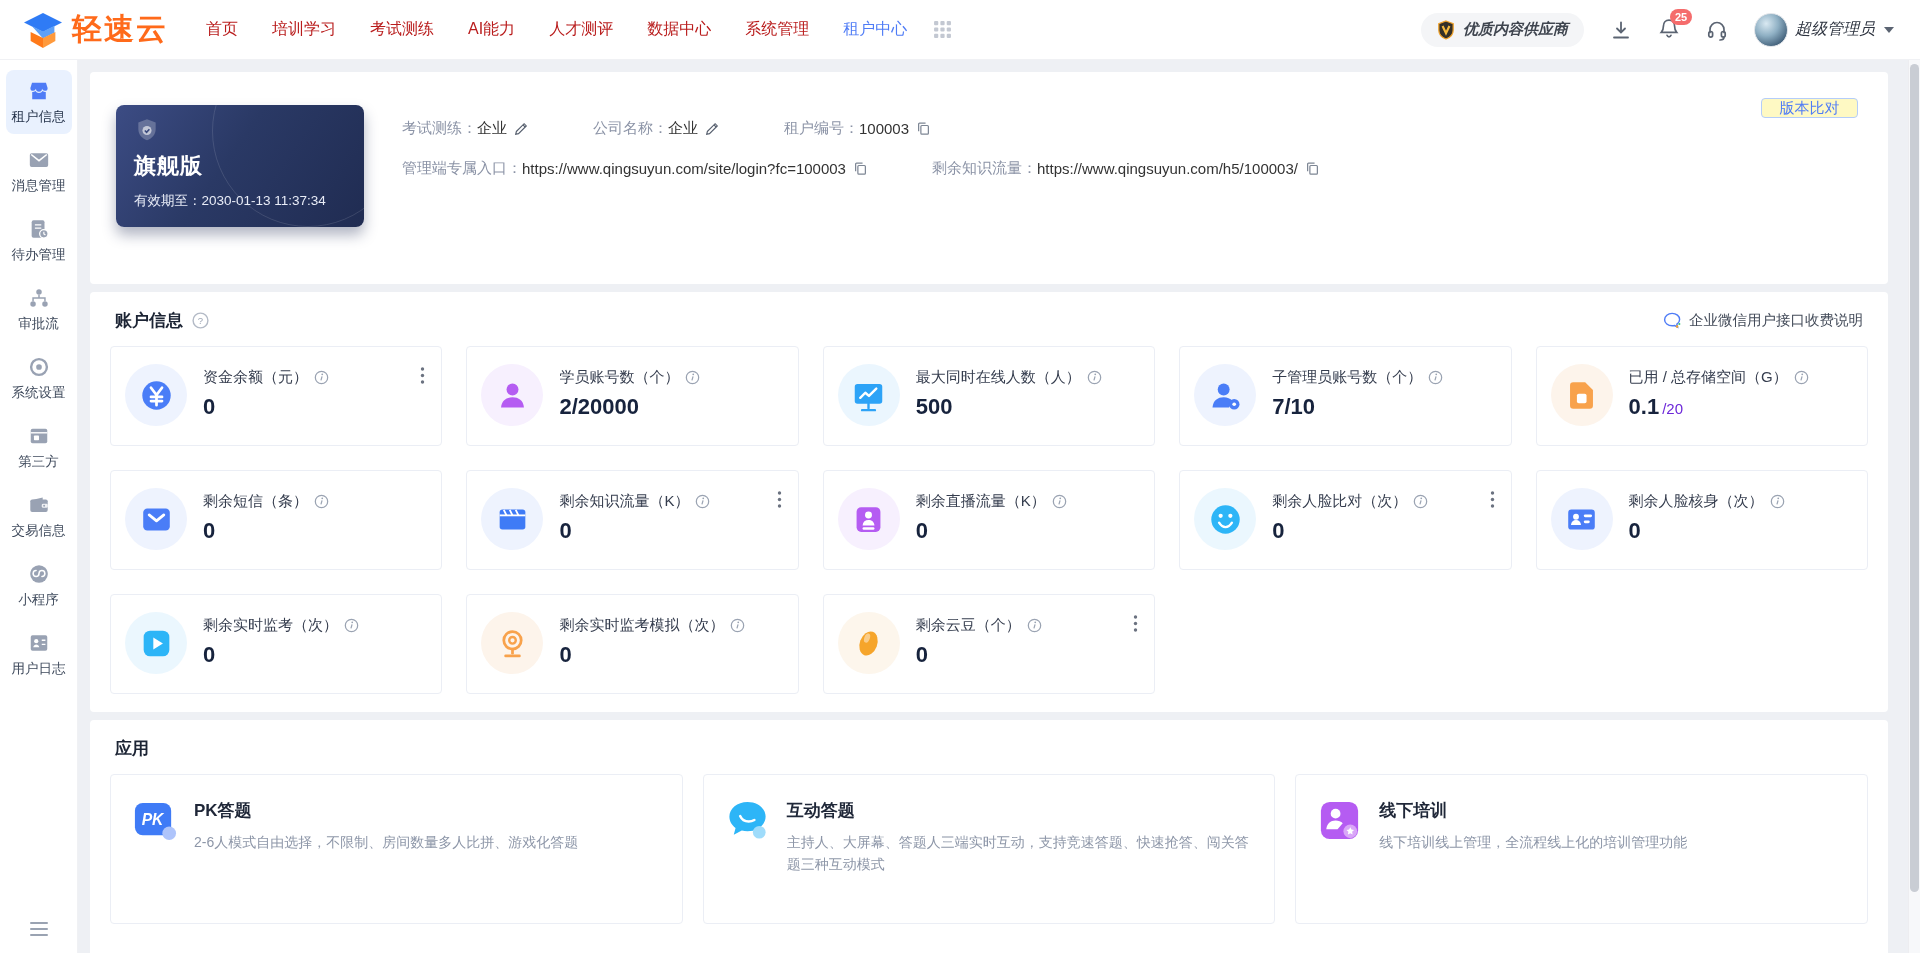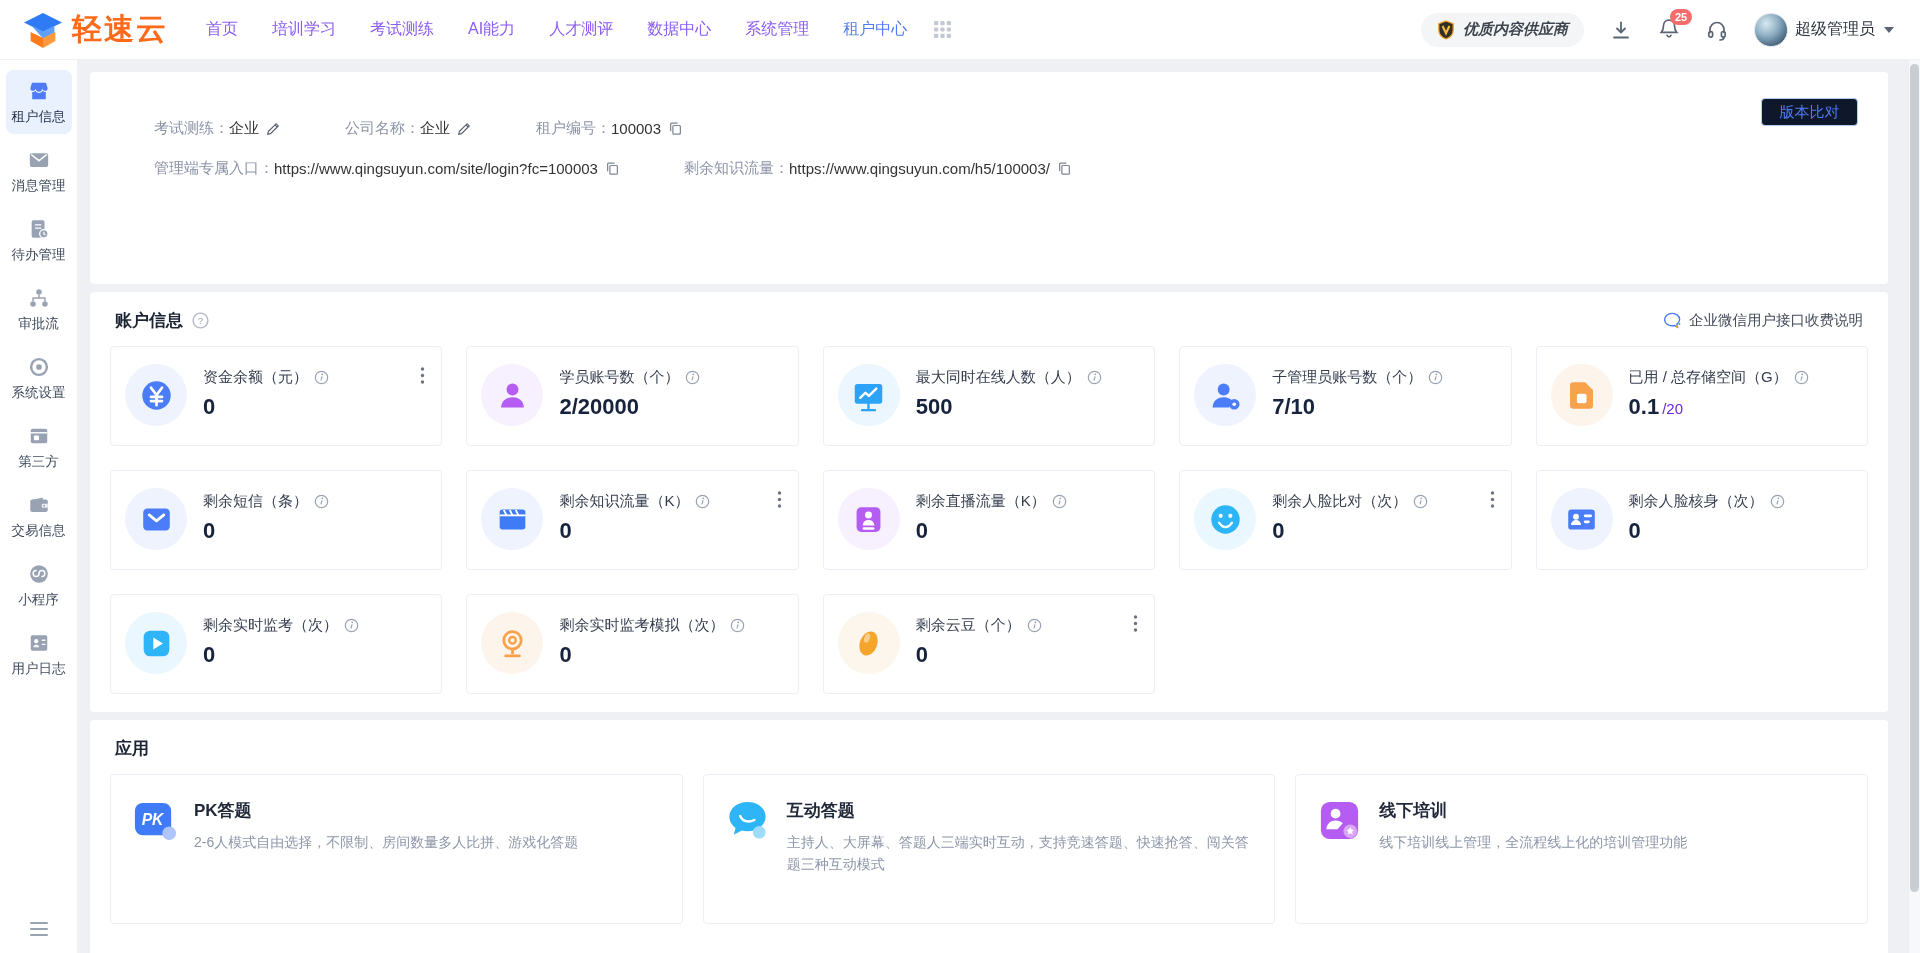--- a/index.html
+++ b/index.html
@@ -7,34 +7,34 @@
   body { font-family:"Liberation Sans","DejaVu Sans",sans-serif; background:#eef0f4; color:#333; }
 
   
   .navbar { position:fixed; top:0; left:0; width:1920px; height:60px; background:#fff;
             display:flex; align-items:center; padding:0 26px 0 22px; z-index:20;
             border-bottom:1px solid #f0f1f4; }
   .logo { display:flex; align-items:center; gap:8px; cursor:pointer; }
   .logo svg { width:42px; height:38px; }
   .logo-text { font-size:30px; font-weight:800; color:#ff6a1a; letter-spacing:2px; }
   .nav-items { display:flex; align-items:center; gap:34px; margin-left:38px; }
-  .nav-item { font-size:16px; color:#8b5cf6; cursor:pointer; white-space:nowrap; }
+  .nav-item { font-size:16px; color:#b91c1c; cursor:pointer; white-space:nowrap; }
   .nav-item.active { color:#4f7cf6; }
   .grid-icon { margin-left:26px; width:19px; height:19px; cursor:pointer; }
   .nav-right { margin-left:auto; display:flex; align-items:center; gap:26px; }
   .quality-badge { height:34px; border-radius:17px; background:#f4f5f7; display:flex; align-items:center;
                    gap:8px; padding:0 16px; cursor:pointer; }
   .quality-badge svg { width:18px; height:20px; }
   .quality-badge span { font-size:15px; font-style:italic; font-weight:700; color:#3f454f; }
   .tool-icon { width:22px; height:22px; cursor:pointer; position:relative; }
   .bell-wrap { position:relative; cursor:pointer; }
   .notif-badge { position:absolute; top:-8px; right:-12px; min-width:22px; height:16px; background:#f56c6c;
                  color:#fff; font-size:11px; border-radius:9px; display:flex; align-items:center;
                  justify-content:center; padding:0 4px; font-weight:700; }
-  .user-area { display:flex; align-items:center; gap:7px; cursor:pointer; }
+  .user-area { display:flex; align-items:center; gap:7px; cursor:pointer;font-style:italic; }
   .avatar { width:34px; height:34px; border-radius:50%;
             background:radial-gradient(circle at 35% 30%, #d9e9f2 0%, #8fb0c4 40%, #3f5d77 80%, #263e53 100%);
             border:1px solid #dfe3e8; }
   .user-name { font-size:16px; color:#2d333f; }
   .caret { width:0; height:0; border-left:5px solid transparent; border-right:5px solid transparent;
            border-top:6px solid #5b6472; margin-left:2px; }
 
   
   .sidebar { position:fixed; top:60px; left:0; bottom:0; width:78px; background:#fff;
              border-right:1px solid #f0f1f4; display:flex; flex-direction:column; align-items:center;
@@ -64,21 +64,21 @@
   .vc-plan { font-size:22px; font-weight:700; margin-top:4px; letter-spacing:1px; }
   .vc-expiry { font-size:13.5px; margin-top:11px; color:#e8ecf7; }
   .tenant-fields { flex:1; padding:14px 0 0 38px; }
   .field-row { display:flex; align-items:center; }
   .field-row + .field-row { margin-top:21px; }
   .field { display:flex; align-items:center; margin-right:64px; font-size:15px; }
   .f-label { color:#8b93a6; }
   .f-value { color:#333; }
   .f-action { width:15px; height:15px; margin-left:7px; cursor:pointer; display:inline-flex; }
   .f-action svg { width:100%; height:100%; }
-  .compare-btn { position:absolute; top:26px; right:30px; width:97px; height:28px; background:#0f172a;
+  .compare-btn { position:absolute; top:26px; right:30px; width:97px; height:20px; background:#fef9c3;
                  border:1px solid #b4cdfa; border-radius:4px; color:#4f7cf6; font-size:15px; cursor:pointer;
                  font-family:Liberation Mono, monospace; }
 
   
   .account-panel { padding:17px 20px 18px; margin-bottom:8px; }
   .section-head { display:flex; align-items:center; padding:0 5px; }
   .section-title { font-size:17px; font-weight:700; color:#1c2434;text-align:center; }
   .help-icon { width:17px; height:17px; margin-left:9px; cursor:pointer; }
   .wecom-link { margin-left:auto; display:flex; align-items:center; gap:7px; font-size:14.5px; color:#434b59; cursor:pointer; }
   .wecom-link svg { width:19px; height:19px; }
@@ -262,20 +262,31 @@
   <svg class="collapse-btn" viewBox="0 0 20 16" fill="none" stroke="currentColor" stroke-width="2" stroke-linecap="round">
     <path d="M2 2h16"></path>
       <path d="M2 8h16"></path>
       <path d="M2 14h16"></path>
   </svg>
 </div>
 
 <div class="main">
 
   <div class="panel tenant-panel">
+    <div class="version-card">
+      <svg class="vc-shield" viewBox="0 0 24 24">
+        <path d="M12 2l8 3v6c0 5-3.2 8.5-8 10.5C7.2 19.5 4 16 4 11V5z" fill="rgba(255,255,255,.28)"></path>
+        <circle cx="12" cy="12.5" r="4.2" fill="rgba(255,255,255,.75)"></circle>
+        <path d="M10 12.5l1.6 1.6 2.6-2.8" stroke="#3a4a7e" stroke-width="1.5" fill="none"></path>
+      </svg>
+      <div class="vc-plan">旗舰版</div>
+      <div class="vc-expiry">
+        <span>有效期至：</span><span>2030-01-13 11:37:34</span>
+      </div>
+    </div>
     <div class="tenant-fields">
       <div class="field-row">
         <div class="field">
           <span class="f-label">考试测练：</span>
             <span class="f-value">企业</span>
           <span class="f-action">
               <svg viewBox="0 0 16 16" fill="none" stroke="#555e6d" stroke-width="1.2">
                 <path d="M2.5 11.2L10.8 2.9l2.3 2.3-8.3 8.3-3 .7z"></path>
                 <path d="M9.6 4.1l2.3 2.3"></path>
               </svg>

